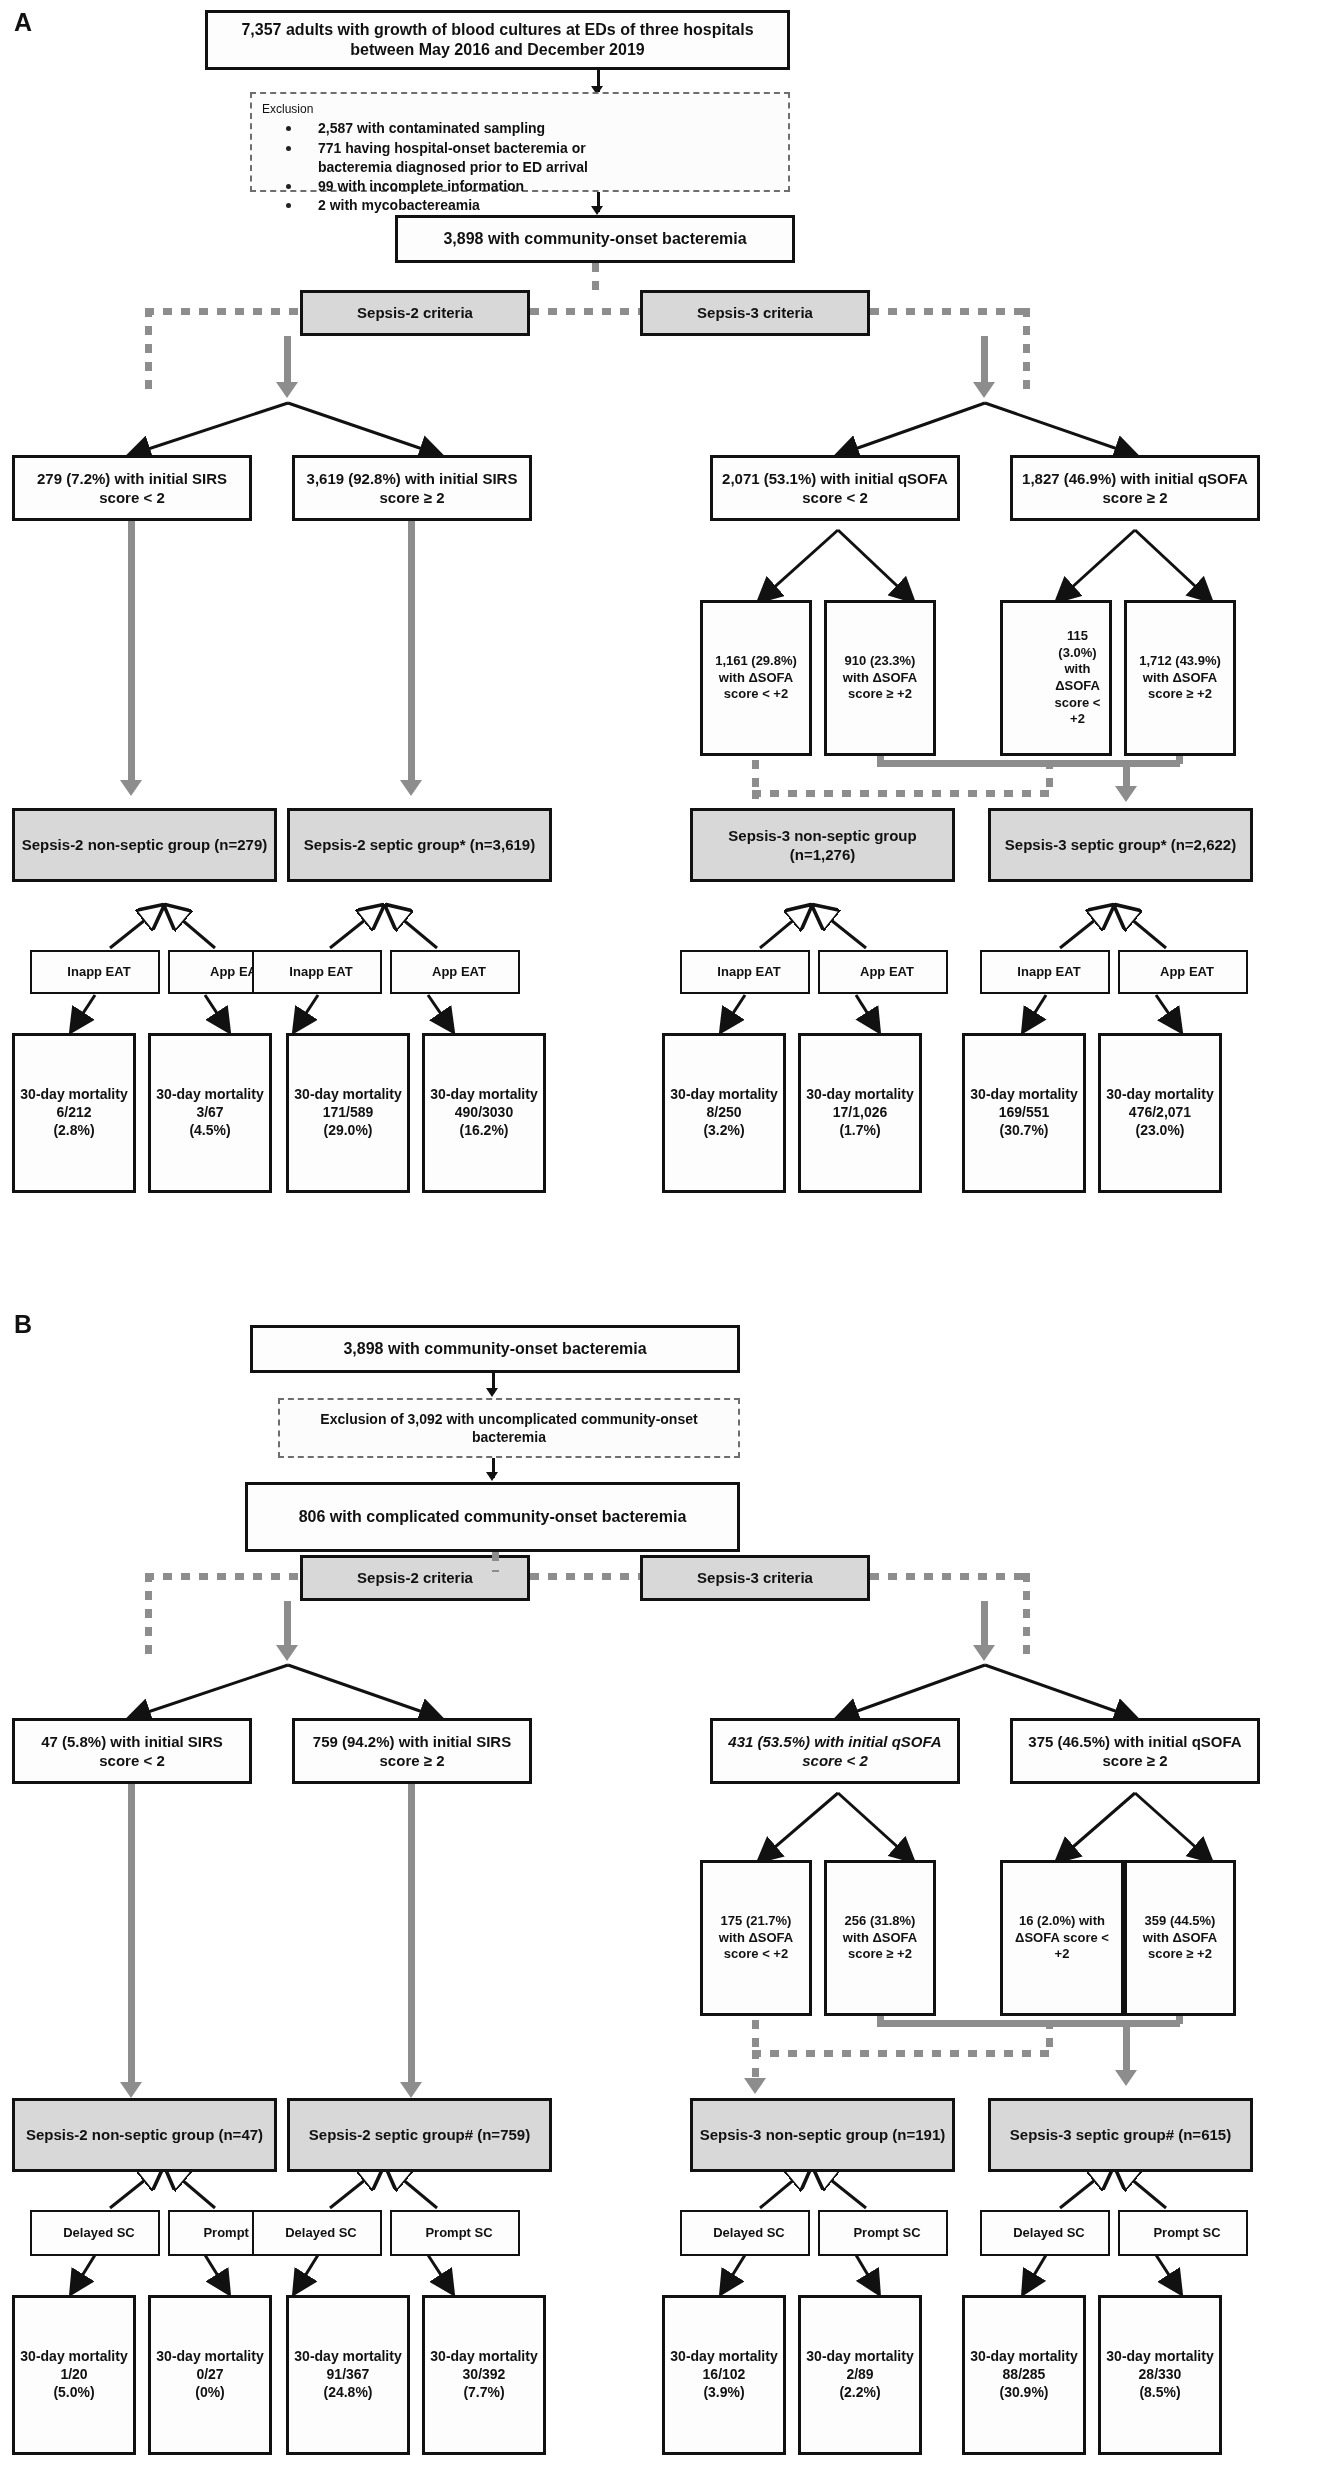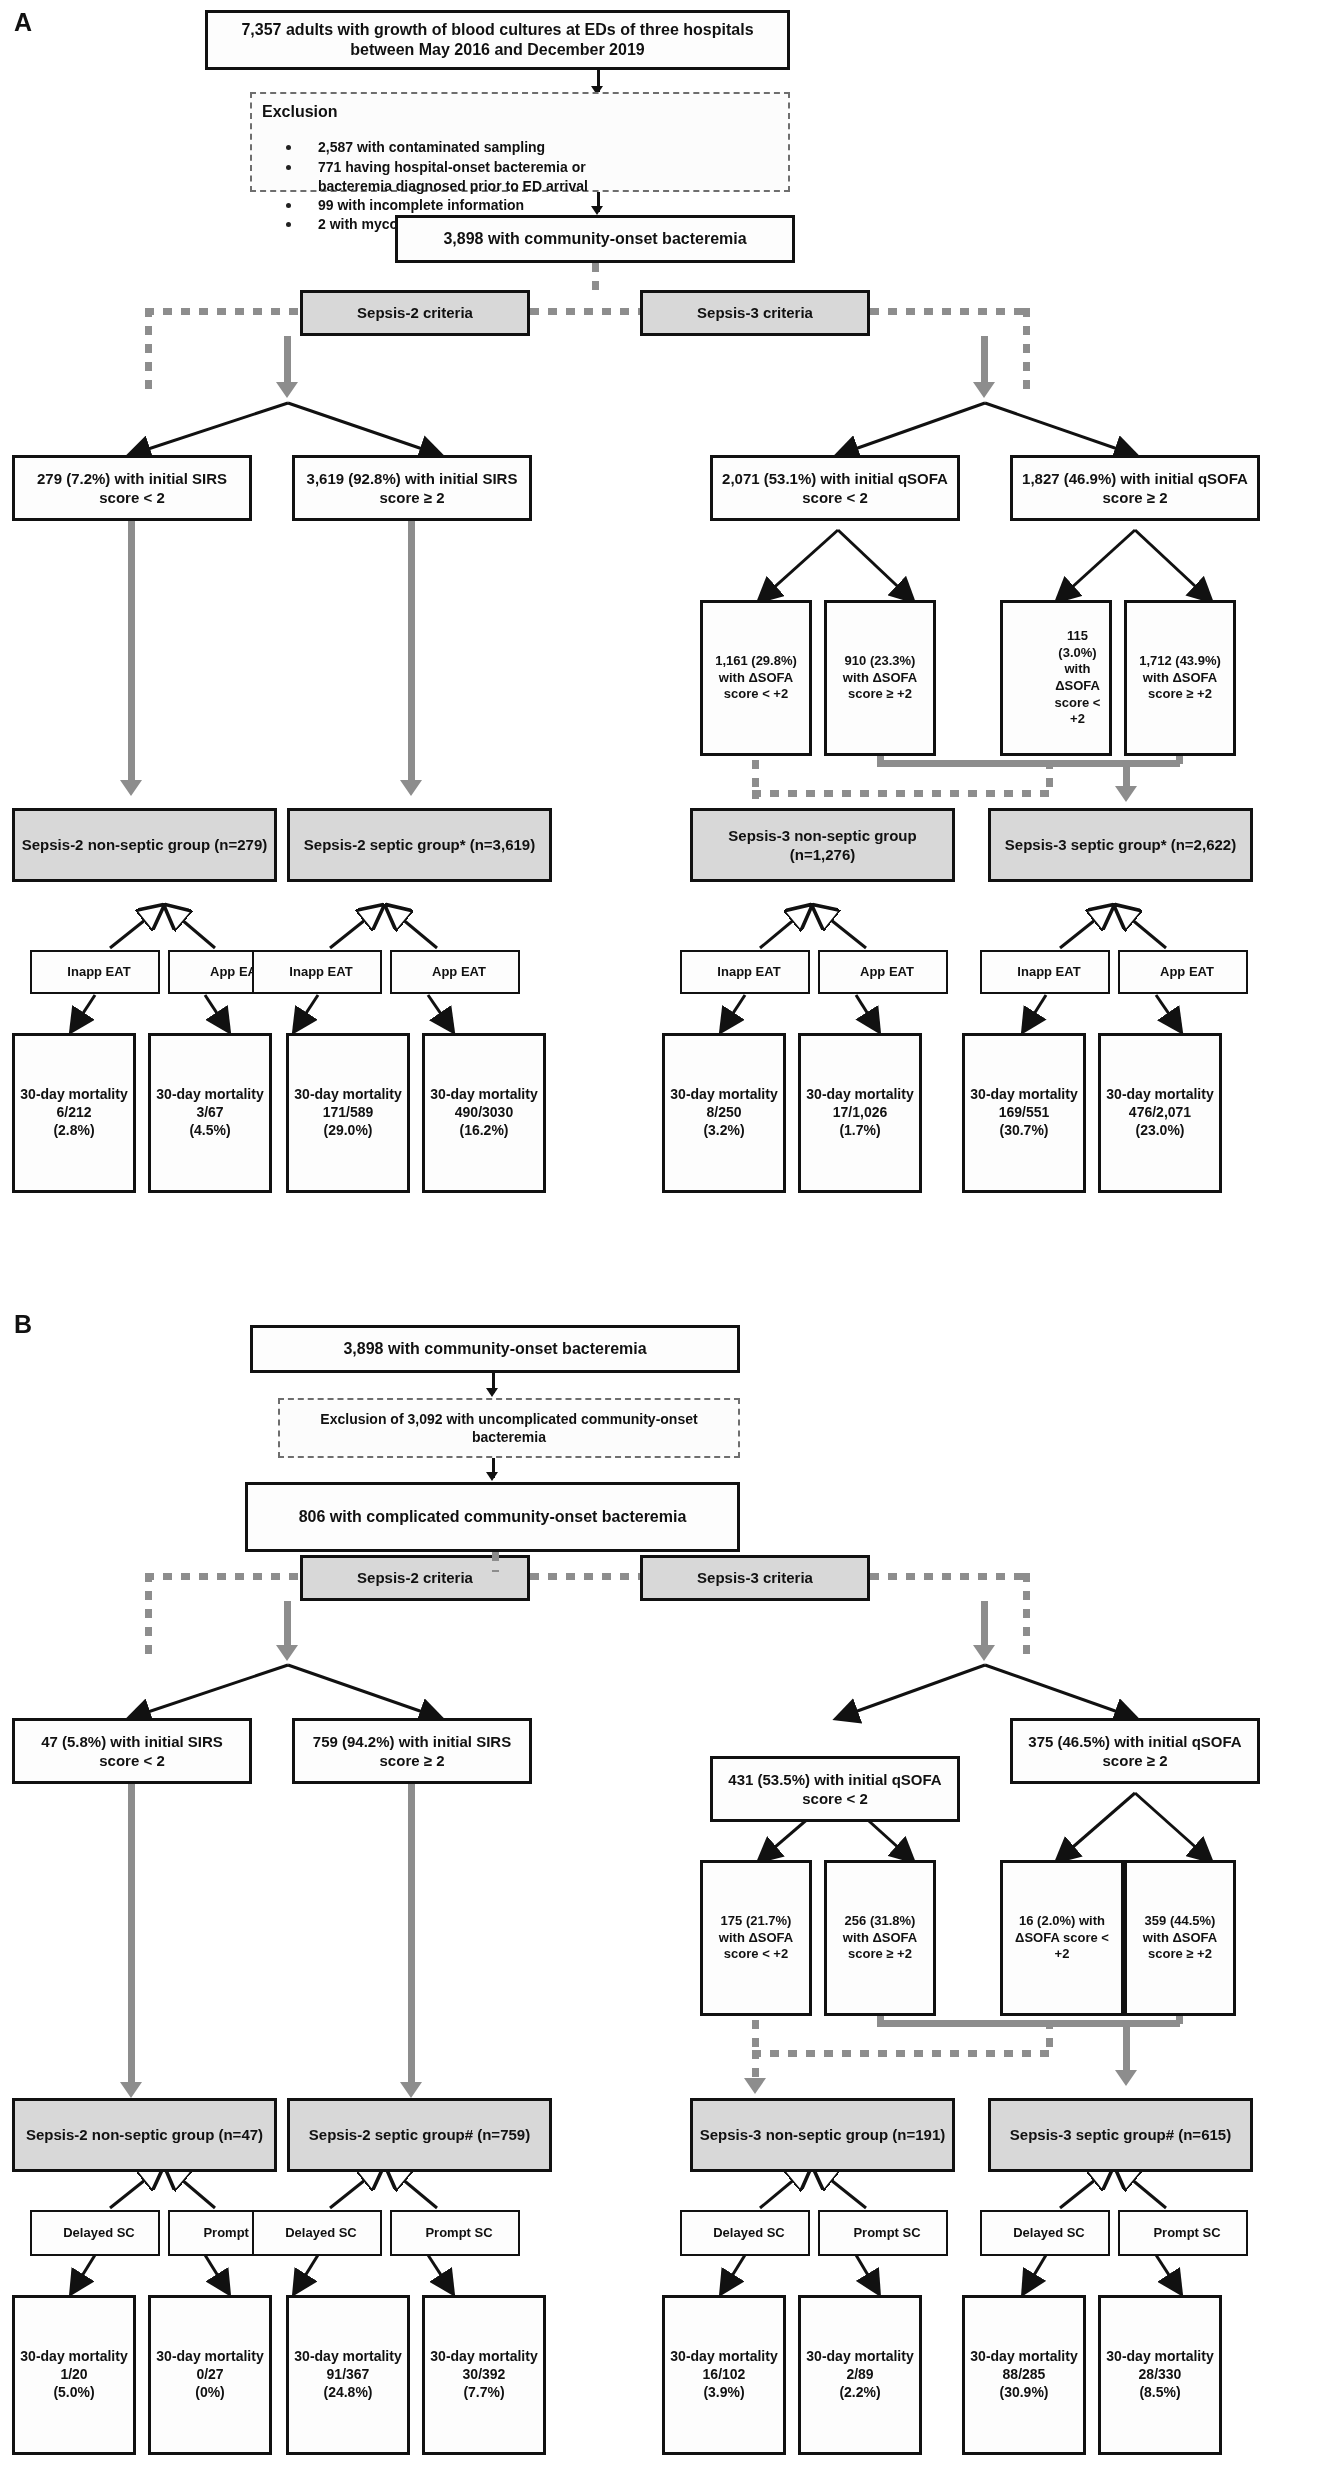--- a/index.html
+++ b/index.html
@@ -37,21 +37,21 @@
   .box.thin{border-width:2px;padding-left:13px;}
   .box.gray{background:#d8d8d8;border:3px solid #111;}
   .box.dashed{
     border:2px dashed #6e6e6e;
     background:#fcfcfc;
     font-weight:bold;
     display:block;
     text-align:left;
     padding:8px 10px 6px 10px;
   }
-  .excl-title{font-size:16px;font-weight:bold;margin-bottom:16px;}
+  .excl-title{font-size:12px;font-weight:normal;margin-bottom:2px;}
   .excl-list{margin:0;padding:0 0 0 16px;list-style:none;}
   .excl-list li{
     font-size:14px;font-weight:bold;line-height:1.3;
     position:relative;padding-left:40px;margin-bottom:1px;
   }
   .excl-list li:before{
     content:"";position:absolute;left:8px;top:7px;
     width:5px;height:5px;border-radius:50%;background:#222;
   }
   .excl-list li.cont:before{display:none;}
@@ -324,21 +324,21 @@
   <div class="dotline-v" style="left:145px;top:1573px;height:85px;"></div>
   <div class="dotline-v" style="left:1023px;top:1573px;height:85px;"></div>
   <div class="vline gray g5" style="left:284px;top:1601px;height:50px;"></div>
   <div class="arrow-down gray big" style="left:276px;top:1645px;"></div>
   <div class="vline gray g5" style="left:981px;top:1601px;height:50px;"></div>
   <div class="arrow-down gray big" style="left:973px;top:1645px;"></div>
 
   <div class="box f15" style="left:12px;top:1718px;width:240px;height:66px;">47 (5.8%) with initial SIRS score &lt; 2</div>
   <div class="box f15" style="left:292px;top:1718px;width:240px;height:66px;">759 (94.2%) with initial SIRS score ≥ 2</div>
 
-  <div class="box f15" style="left:710px;top:1756px;width:250px;height:66px;">431 (53.5%) with initial qSOFA score &lt; 2</div>
+  <div class="box f15" style="left:710px;top:1718px;width:250px;height:66px;font-style:italic;">431 (53.5%) with initial qSOFA score &lt; 2</div>
   <div class="box f15" style="left:1010px;top:1718px;width:250px;height:66px;">375 (46.5%) with initial qSOFA score ≥ 2</div>
 
   <div class="vline gray g5" style="left:128px;top:1784px;height:305px;"></div>
   <div class="arrow-down gray big" style="left:120px;top:2082px;"></div>
   <div class="vline gray g5" style="left:408px;top:1784px;height:305px;"></div>
   <div class="arrow-down gray big" style="left:400px;top:2082px;"></div>
 
   <div class="box f13" style="left:700px;top:1860px;width:112px;height:156px;">175 (21.7%) with ΔSOFA score &lt; +2</div>
   <div class="box f13" style="left:824px;top:1860px;width:112px;height:156px;">256 (31.8%) with ΔSOFA score ≥ +2</div>
   <div class="box f13" style="left:1000px;top:1860px;width:124px;height:156px;">16 (2.0%) with ΔSOFA score &lt; +2</div>

